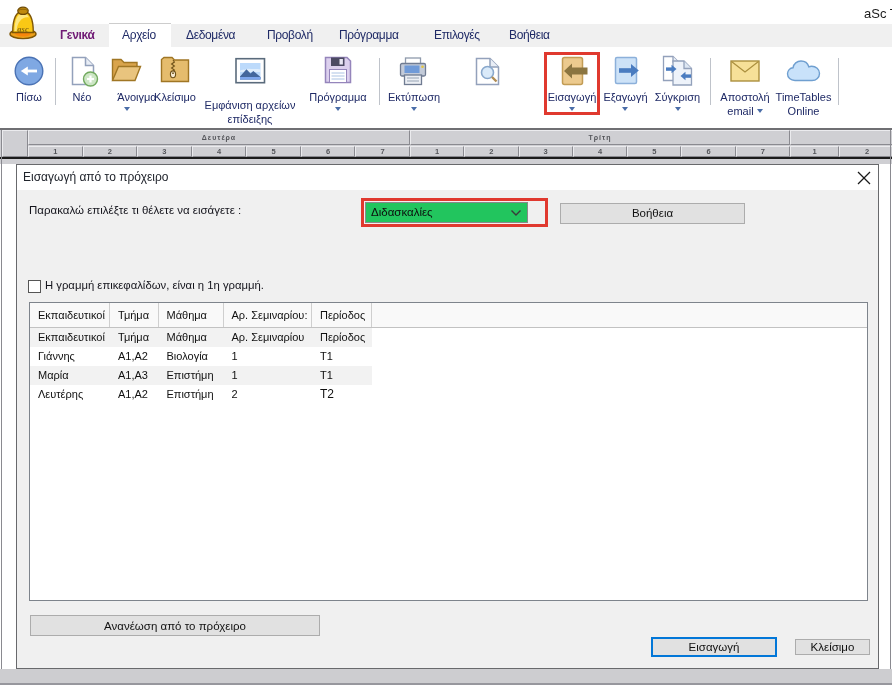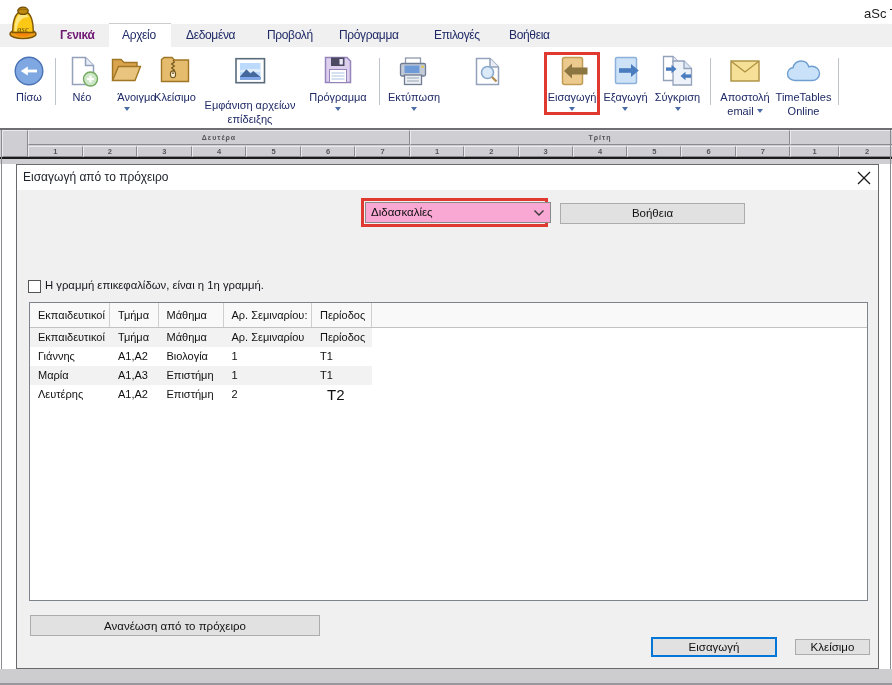--- a/index.html
+++ b/index.html
@@ -194,23 +194,24 @@
 
   <div class="abs" style="left:16px;top:164px;width:863px;height:505px;background:#f0f0f0;border:1px solid #68696c;box-sizing:border-box;">
 
     <div class="abs" style="left:0;top:0;width:861px;height:25px;background:#fff;"></div>
     <div class="abs" style="left:6px;top:5px;font-size:12px;color:#20242c;">Εισαγωγή από το πρόχειρο</div>
     <svg class="abs" style="left:840px;top:6px;" width="14" height="14" viewBox="0 0 14 14">
       <line x1="1" y1="1" x2="13" y2="13" stroke="#1a1a1a" stroke-width="1.2"></line>
       <line x1="13" y1="1" x2="1" y2="13" stroke="#1a1a1a" stroke-width="1.2"></line>
     </svg>
 
+    <div class="abs" style="left:12px;top:39px;font-size:11.5px;color:#14141c;">Παρακαλώ επιλέξτε τι θέλετε να εισάγετε :</div>
 
     <div class="abs" style="left:344px;top:32.5px;width:187px;height:29px;border:3px solid #e0392f;box-sizing:border-box;"></div>
-    <div class="abs" style="left:348px;top:37px;width:186px;height:20.5px;background:#f9a8d4;border:1px solid #898989;box-sizing:border-box;">
+    <div class="abs" style="left:348px;top:37px;width:163px;height:20.5px;background:#22c55e;border:1px solid #898989;box-sizing:border-box;">
       <div class="abs" style="left:5px;top:3px;font-size:11.5px;color:#0d0d0d;">Διδασκαλίες</div>
       <svg class="abs" style="right:6px;top:6.5px;" width="10" height="6" viewBox="0 0 10 6">
         <polyline points="0.5,0.5 5,5 9.5,0.5" fill="none" stroke="#3a3a3a" stroke-width="1.4"></polyline>
       </svg>
     </div>
 
     <div class="btn" style="left:543px;top:37.5px;width:185px;height:21px;">Βοήθεια</div>
 
 
     <div class="abs" style="left:11px;top:114.5px;width:13px;height:13px;background:#fff;border:1px solid #555;box-sizing:border-box;"></div>
@@ -246,21 +247,21 @@
             <div style="position: absolute; top: 0px; height: 19.3px; font-size: 11px; color: rgb(16, 16, 16); line-height: 19.2px; padding-left: 8px; white-space: nowrap; left: 80px;">Α1,Α3</div>
             <div style="position: absolute; top: 0px; height: 19.3px; font-size: 11px; color: rgb(16, 16, 16); line-height: 19.2px; padding-left: 8px; white-space: nowrap; left: 128.5px;">Επιστήμη</div>
             <div style="position: absolute; top: 0px; height: 19.3px; font-size: 11px; color: rgb(16, 16, 16); line-height: 19.2px; padding-left: 8px; white-space: nowrap; left: 193.5px;">1</div>
             <div style="position: absolute; top: 0px; height: 19.3px; font-size: 11px; color: rgb(16, 16, 16); line-height: 19.2px; padding-left: 8px; white-space: nowrap; left: 282px;">Τ1</div>
           </div>
           <div style="position: absolute; left: 0px; width: 781px; height: 19.2px; top: 57.6px;">
             <div style="position: absolute; top: 0px; height: 19.3px; font-size: 11px; color: rgb(16, 16, 16); line-height: 19.2px; padding-left: 8px; white-space: nowrap; left: 0px;">Λευτέρης</div>
             <div style="position: absolute; top: 0px; height: 19.3px; font-size: 11px; color: rgb(16, 16, 16); line-height: 19.2px; padding-left: 8px; white-space: nowrap; left: 80px;">Α1,Α2</div>
             <div style="position: absolute; top: 0px; height: 19.3px; font-size: 11px; color: rgb(16, 16, 16); line-height: 19.2px; padding-left: 8px; white-space: nowrap; left: 128.5px;">Επιστήμη</div>
             <div style="position: absolute; top: 0px; height: 19.3px; font-size: 11px; color: rgb(16, 16, 16); line-height: 19.2px; padding-left: 8px; white-space: nowrap; left: 193.5px;">2</div>
-            <div style="position: absolute; top: 0px; height: 19.3px; font-size: 15px; color: rgb(16, 16, 16); line-height: 19.2px; padding-left: 8px; white-space: nowrap; left: 289px;">Τ2</div>
+            <div style="position: absolute; top: 0px; height: 19.3px; font-size: 12px; color: rgb(16, 16, 16); line-height: 19.2px; padding-left: 8px; white-space: nowrap; left: 282px;">Τ2</div>
           </div>
         </div>
     </div>
 
     <div class="btn" style="left:13px;top:450px;width:290px;height:21px;">Ανανέωση από το πρόχειρο</div>
 
     <div class="btn" style="left:634px;top:471.5px;width:126px;height:20px;border:2px solid #0277d8;">Εισαγωγή</div>
     <div class="btn" style="left:778px;top:473.5px;width:75px;height:16px;">Κλείσιμο</div>
   </div>
 

